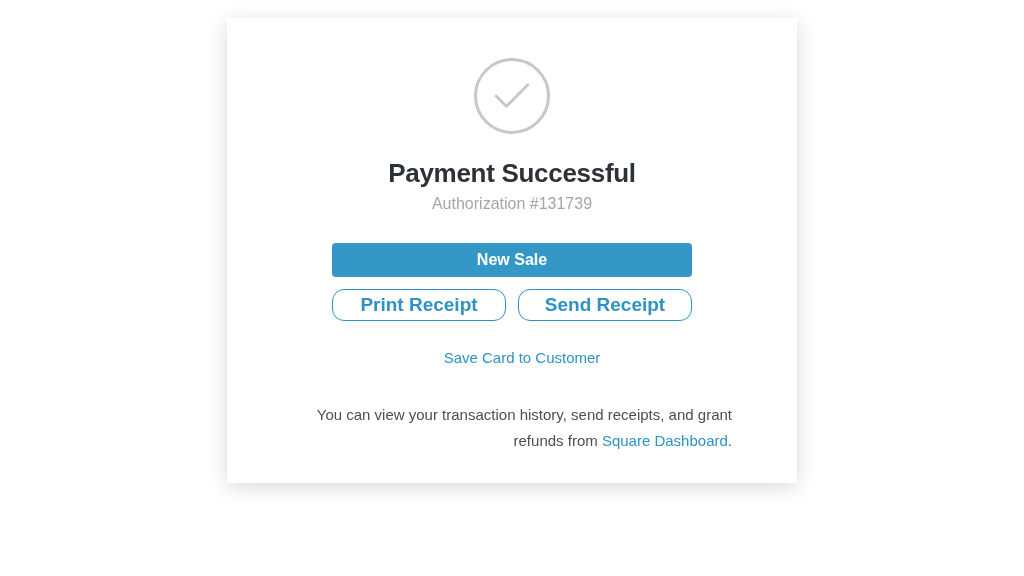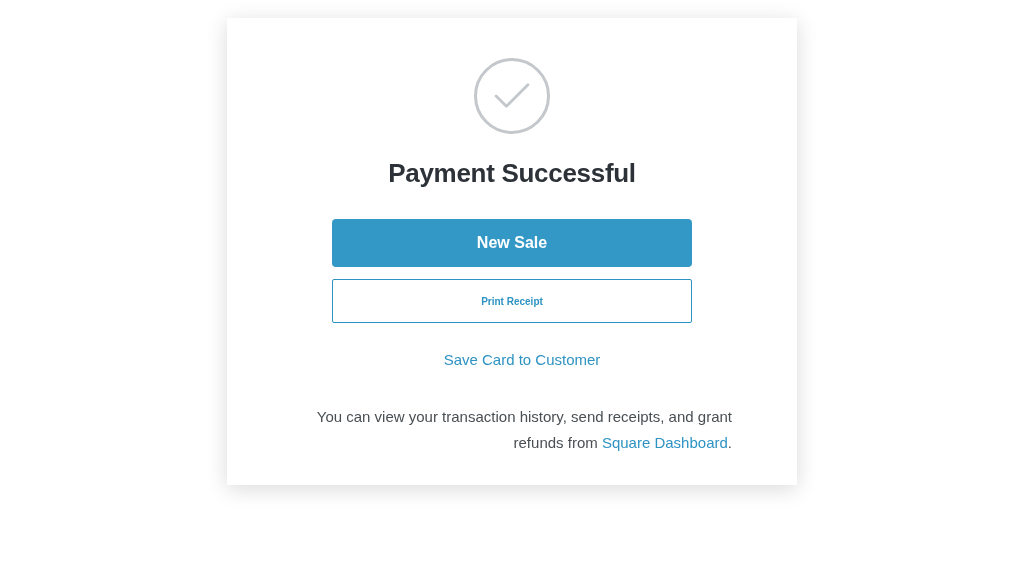--- a/index.html
+++ b/index.html
@@ -47,45 +47,44 @@
       margin-bottom: 6px;
       letter-spacing: -0.3px;
     }
     .subtitle {
       font-size: 16px;
       color: #a0a6ab;
       margin-bottom: 30px;
     }
     .btn-primary {
       width: 360px;
-      height: 48px;
+      height: 34px;
       background: #3498c7;
       color: #ffffff;
       border: none;
       border-radius: 4px;
       font-size: 16px;
       font-weight: 600;
       cursor: pointer;
       margin-bottom: 12px;
-      margin-top: 24px;
     }
     .btn-row {
       width: 360px;
       display: flex;
       gap: 12px;
       margin-bottom: 28px;
     }
     .btn-secondary {
       flex: 1;
-      height: 44px;
+      height: 32px;
       background: #ffffff;
       color: #2e93c2;
       border: 1px solid #2e93c2;
-      border-radius: 2px;
-      font-size: 10px;
+      border-radius: 12px;
+      font-size: 19px;
       font-weight: 600;
       cursor: pointer;
     }
     .link-text {
       font-size: 15px;
       color: #2e93c2;
       cursor: pointer;
       margin-bottom: 36px;
       margin-left: 20px;
     }
@@ -107,25 +106,27 @@
 <div class="card">
 
   <div class="check-circle">
     <svg viewBox="0 0 40 32" fill="none">
       <path d="M3 16 L14 27 L37 4" stroke="#c4c8cc" stroke-width="3" stroke-linecap="round" stroke-linejoin="round"></path>
     </svg>
   </div>
 
   <h1 class="title">Payment Successful</h1>
 
+  <div class="subtitle">Authorization #131739</div>
 
   <button class="btn-primary">New Sale</button>
 
   <div class="btn-row">
     <button class="btn-secondary">Print Receipt</button>
+    <button class="btn-secondary">Send Receipt</button>
   </div>
 
   <div class="link-text">Save Card to Customer</div>
 
   <div class="footer-text">
     <span>You can view your transaction history, send receipts, and grant refunds from </span><span class="footer-link">Square Dashboard</span><span>.</span>
   </div>
 
 </div>
 

